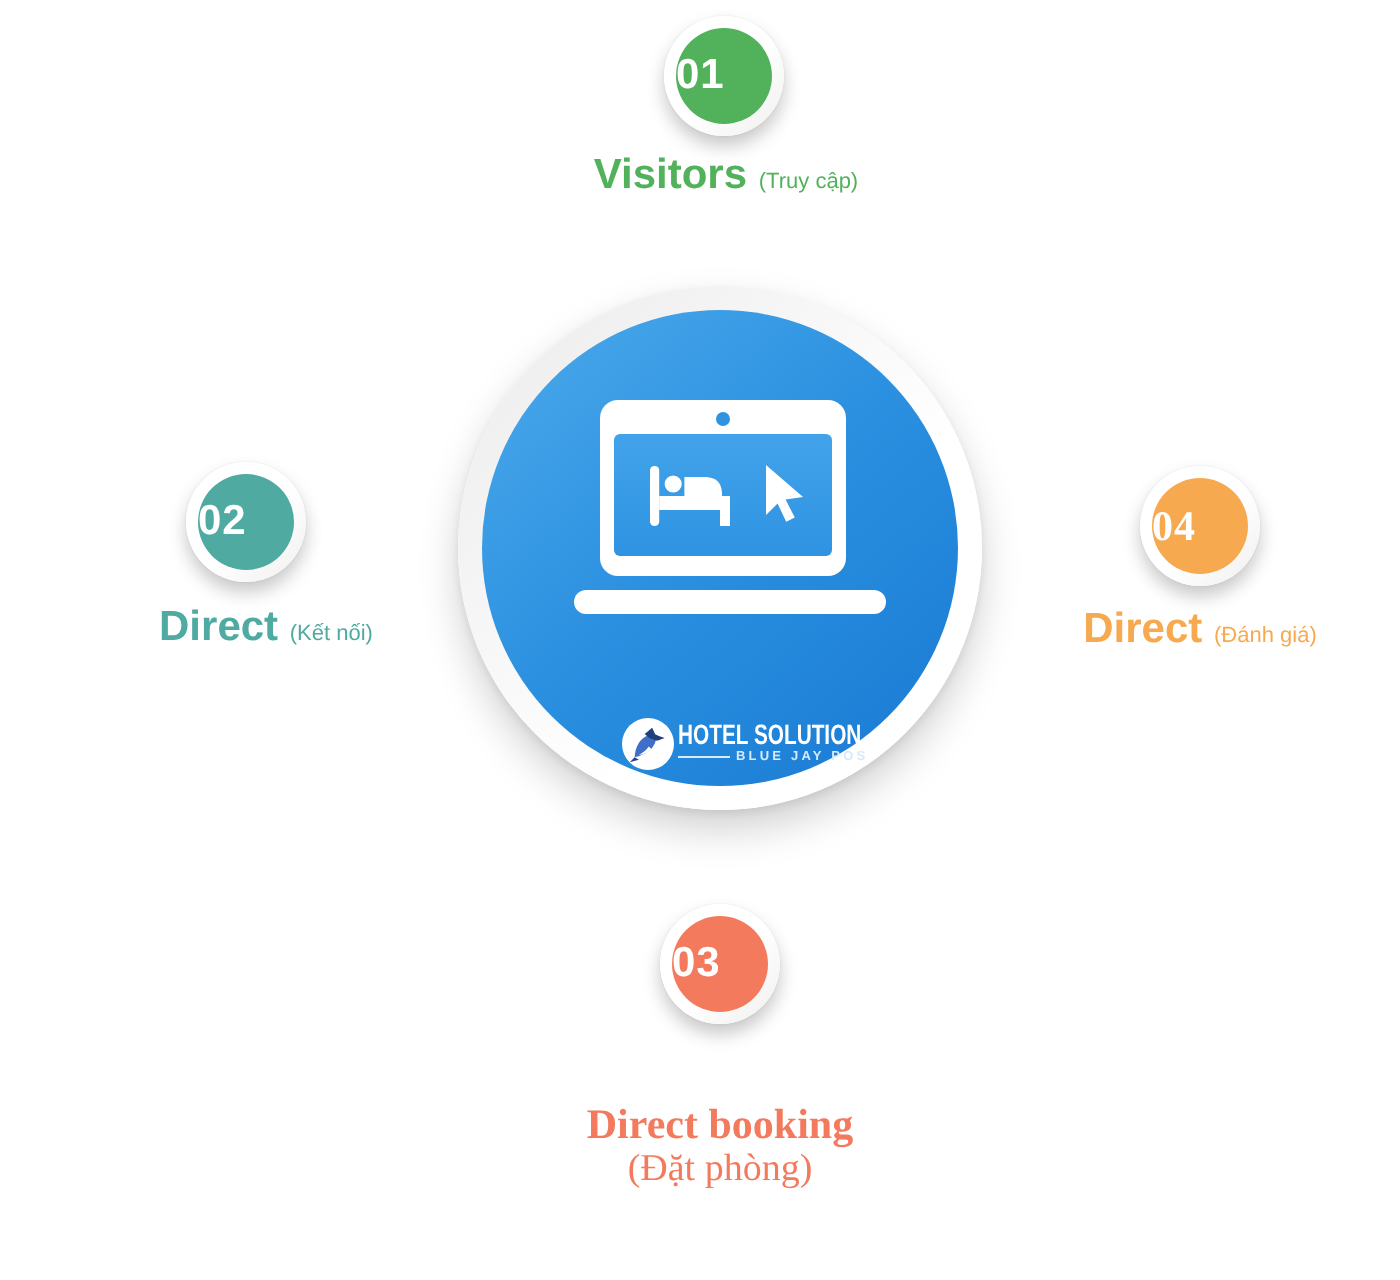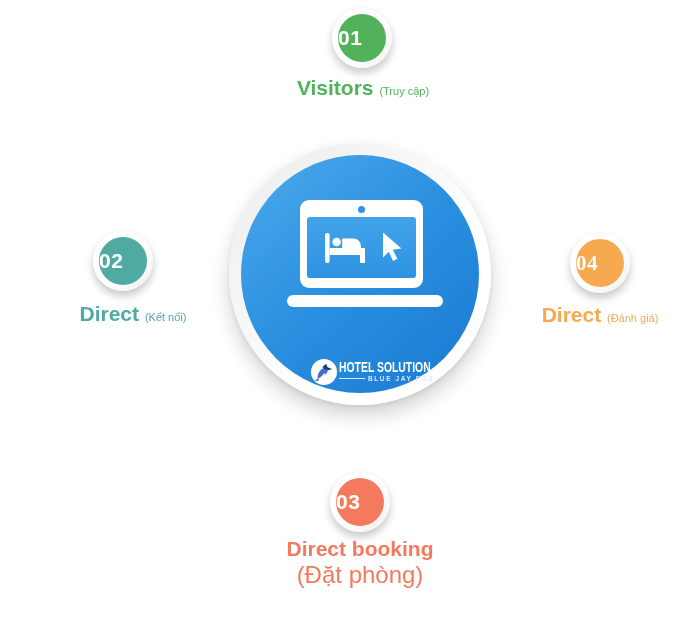--- a/index.html
+++ b/index.html
@@ -20,30 +20,30 @@
     display:flex;align-items:center;justify-content:flex-start;
   }
   .disc span{
     color:#ffffff;font-size:21px;font-weight:700;letter-spacing:0.5px;
   }
   .node-label{
     position:absolute;width:320px;text-align:center;
     font-size:21px;font-weight:700;line-height:1.15;
   }
   .node-label .sub{font-size:11px;font-weight:400;}
-  .node-label.stacked .sub{display:block;font-size:24px;}
+  .node-label.stacked .sub{display:block;font-size:19px;}
 
   .ring-01{left:332px;top:8px;}
   .label-01{left:203px;top:76px;}
   .ring-02{left:93px;top:231px;}
   .label-02{left:-27px;top:302px;}
   .ring-04{left:570px;top:233px;font-family:Liberation Serif, serif;}
   .label-04{left:440px;top:303px;}
-  .ring-03{left:330px;top:472px;}
-  .label-03{left:200px;top:537px;}
+  .ring-03{left:330px;top:452px;}
+  .label-03{left:200px;top:550px;font-family:Liberation Serif, serif;}
 
   
   .center-ring{
     position:absolute;left:229px;top:143px;width:262px;height:262px;border-radius:50%;
     background:linear-gradient(135deg,#ebebeb,#ffffff 62%);
     box-shadow:0 10px 20px rgba(0,0,0,0.18),0 2px 4px rgba(0,0,0,0.08);
   }
   .center-disc{
     position:absolute;left:241px;top:155px;width:238px;height:238px;border-radius:50%;
     background:linear-gradient(140deg,#47a6ea 8%,#2b90e0 48%,#1a7cd4 95%);

